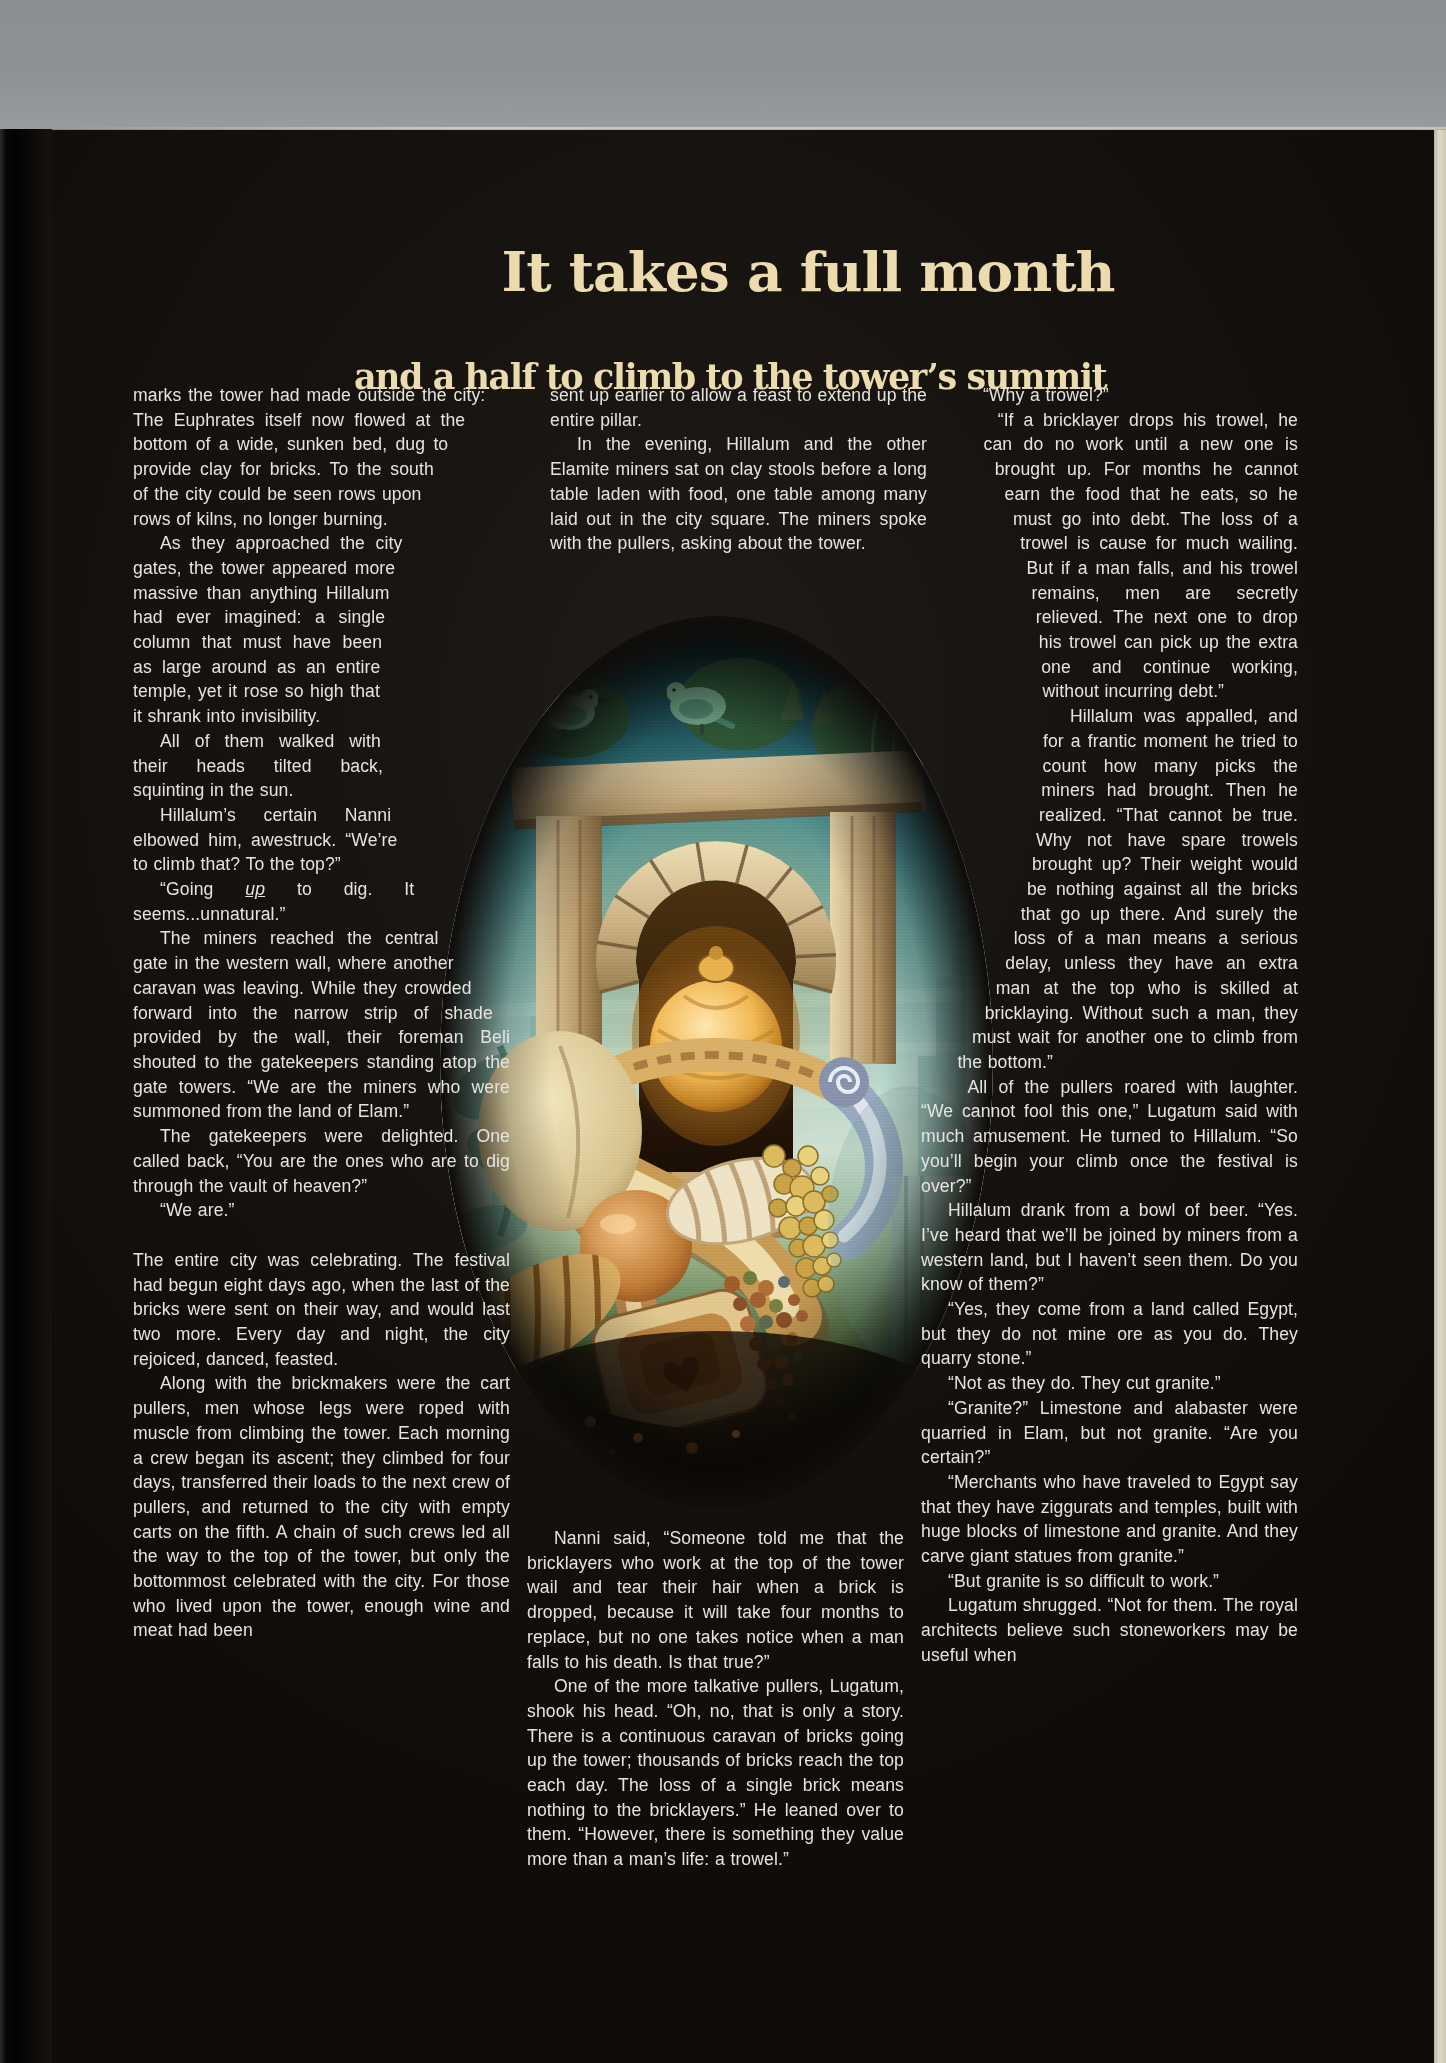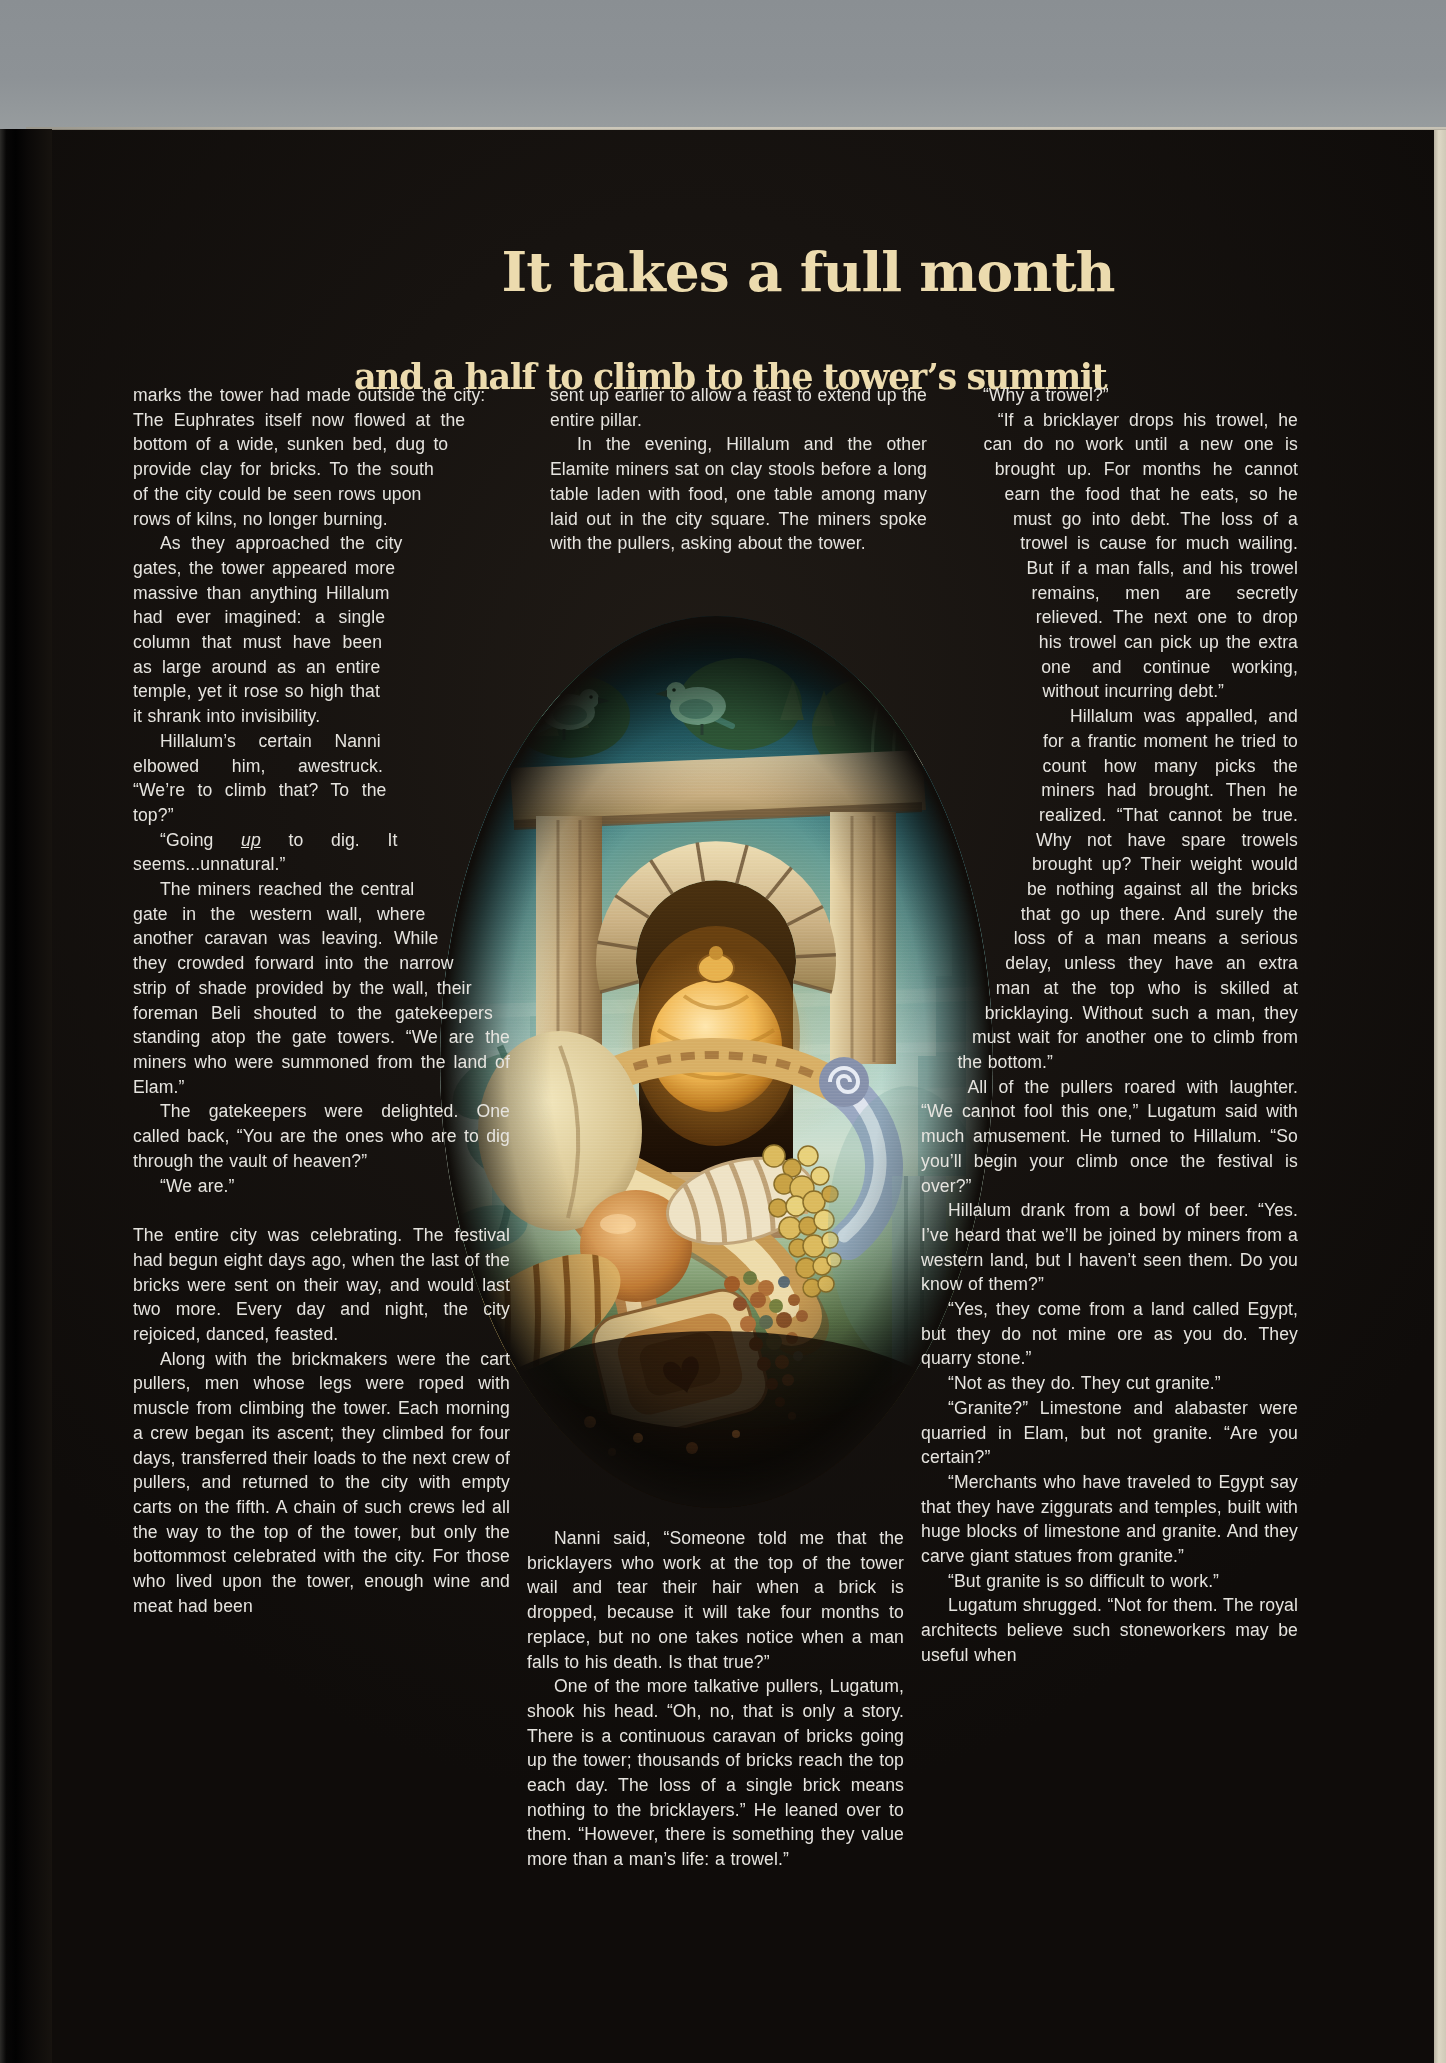--- a/index.html
+++ b/index.html
@@ -335,20 +335,21 @@
       </g>
     </svg>
     <div class="oval-scan"></div>
     <div class="oval-vignette"></div>
   </div>
 
   <div class="col col1">
     <div class="wrapR"></div>
     <p class="flush">marks the tower had made outside the city: The Euphrates itself now flowed at the bottom of a wide, sunken bed, dug to provide clay for bricks. To the south of the city could be seen rows upon rows of kilns, no longer burning.</p>
     <p>As they approached the city gates, the tower appeared more massive than anything Hillalum had ever imagined: a single column that must have been as large around as an entire temple, yet it rose so high that it shrank into invisibility.</p>
+    <p>All of them walked with their heads tilted back, squinting in the sun.</p>
     <p>Hillalum’s certain Nanni elbowed him, awestruck. “We’re to climb that? To the top?”</p>
     <p><span>“Going </span><span class="ital">up</span><span> to dig. It seems...unnatural.”</span></p>
     <p>The miners reached the central gate in the western wall, where another caravan was leaving. While they crowded forward into the narrow strip of shade provided by the wall, their foreman Beli shouted to the gatekeepers standing atop the gate towers. “We are the miners who were summoned from the land of Elam.”</p>
     <p>The gatekeepers were delighted. One called back, “You are the ones who are to dig through the vault of heaven?”</p>
     <p>“We are.”</p>
     <p class="break">The entire city was celebrating. The festival had begun eight days ago, when the last of the bricks were sent on their way, and would last two more. Every day and night, the city rejoiced, danced, feasted.</p>
     <p>Along with the brickmakers were the cart pullers, men whose legs were roped with muscle from climbing the tower. Each morning a crew began its ascent; they climbed for four days, transferred their loads to the next crew of pullers, and returned to the city with empty carts on the fifth. A chain of such crews led all the way to the top of the tower, but only the bottommost celebrated with the city. For those who lived upon the tower, enough wine and meat had been</p>
   </div>
 
   <div class="col col2">

